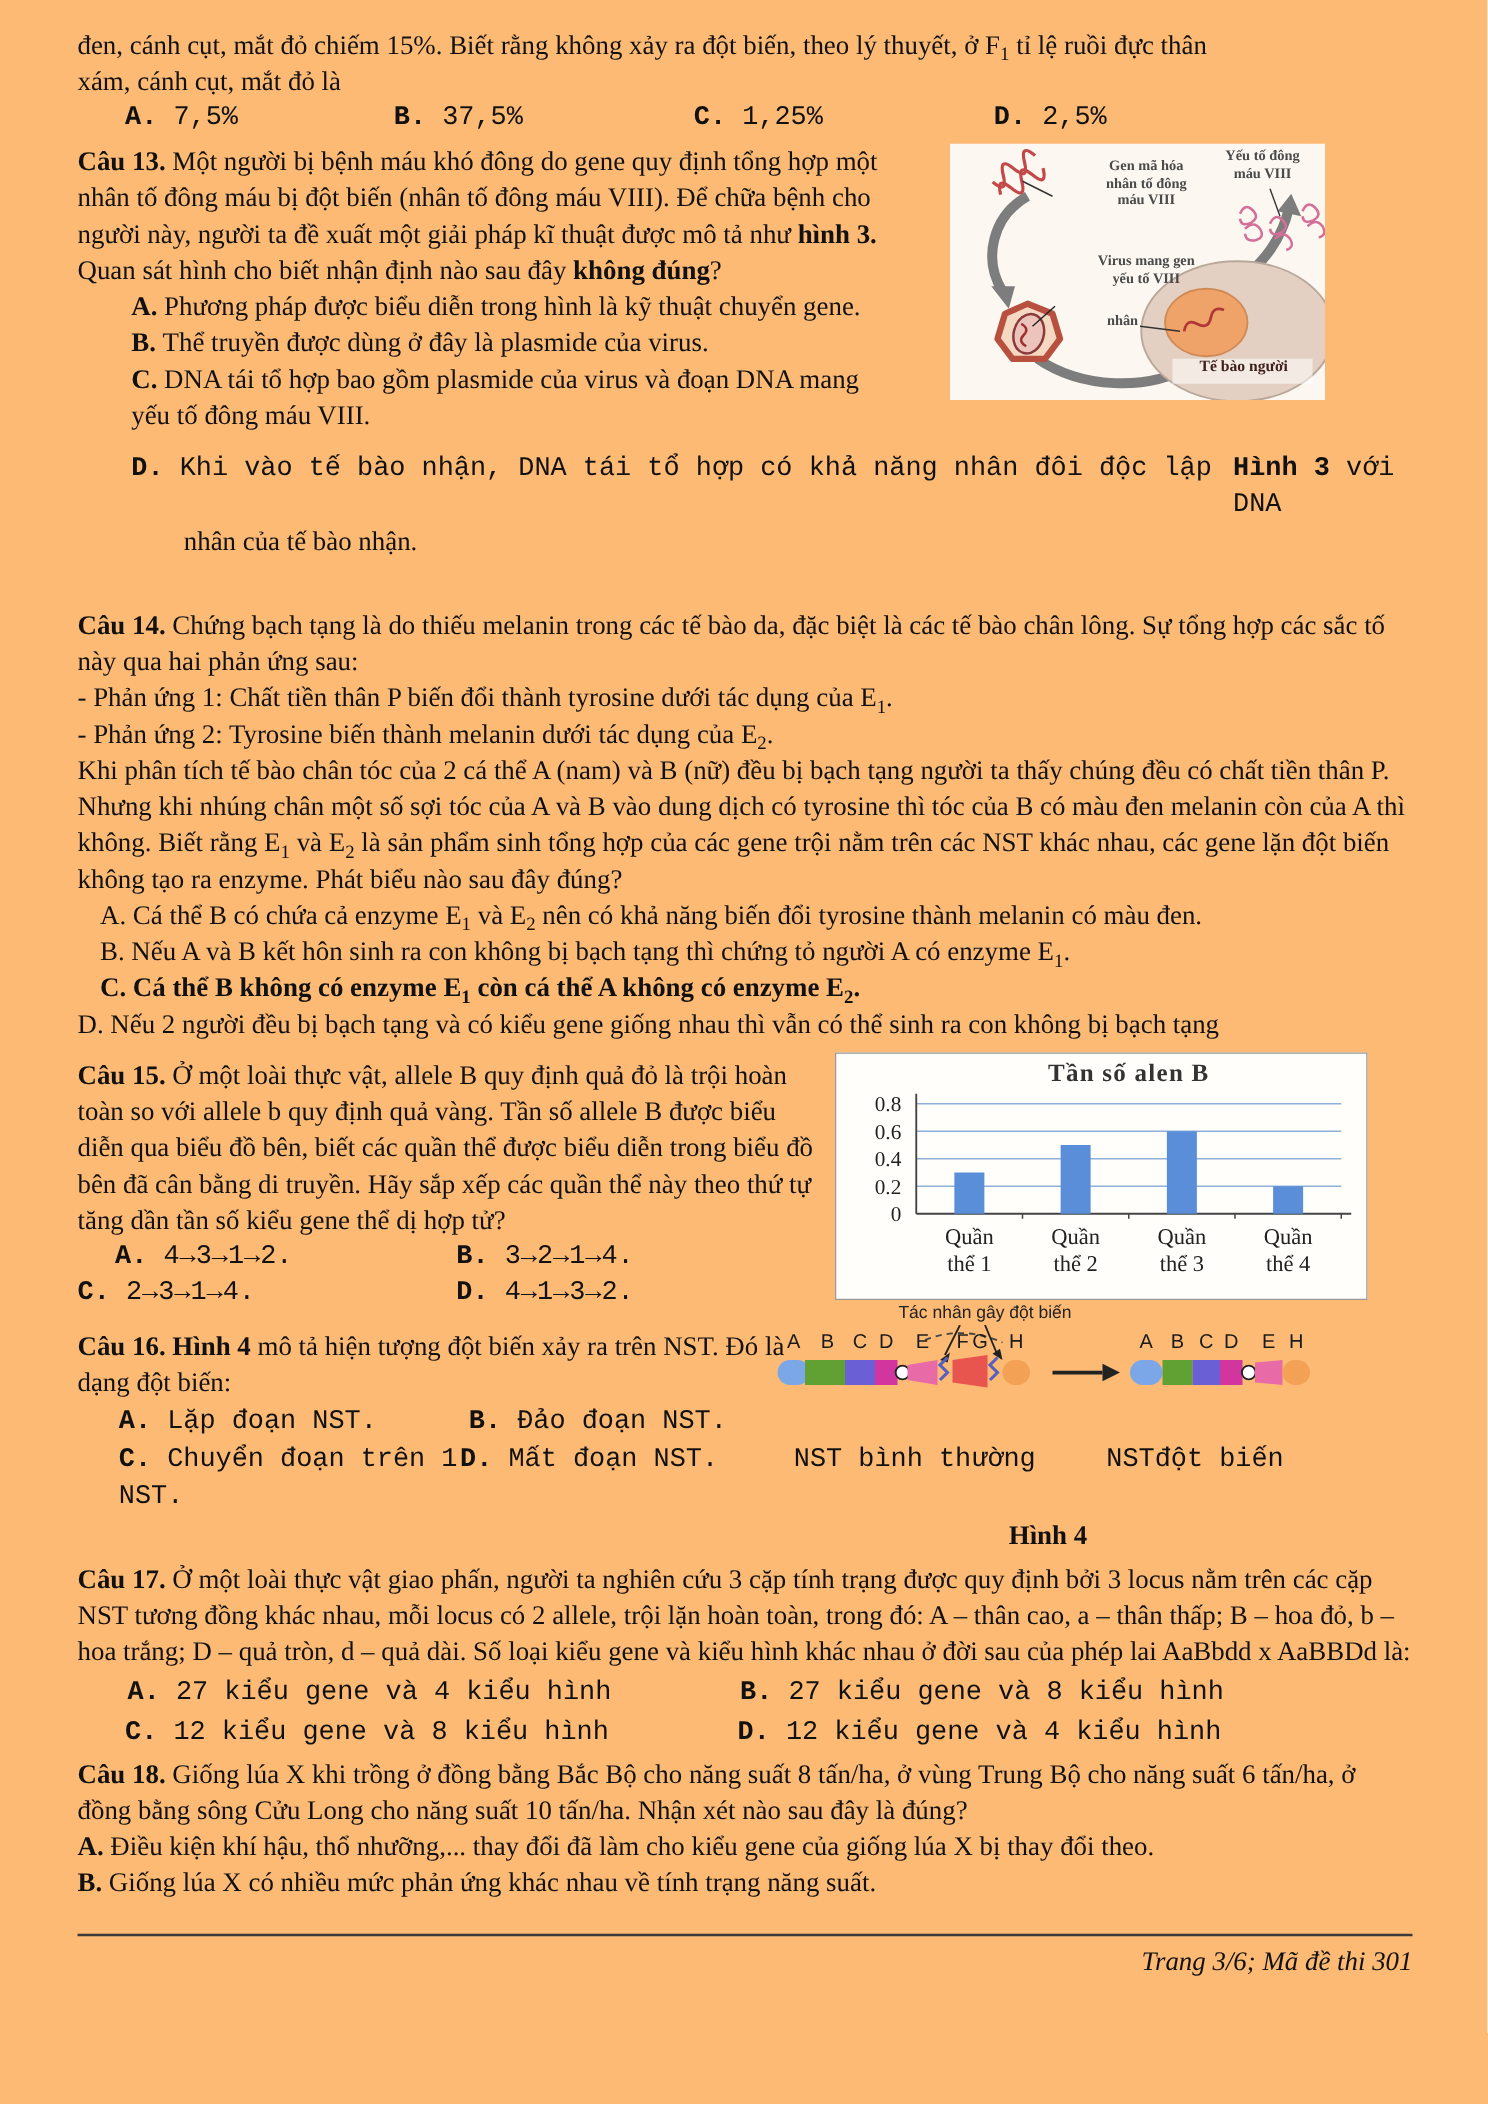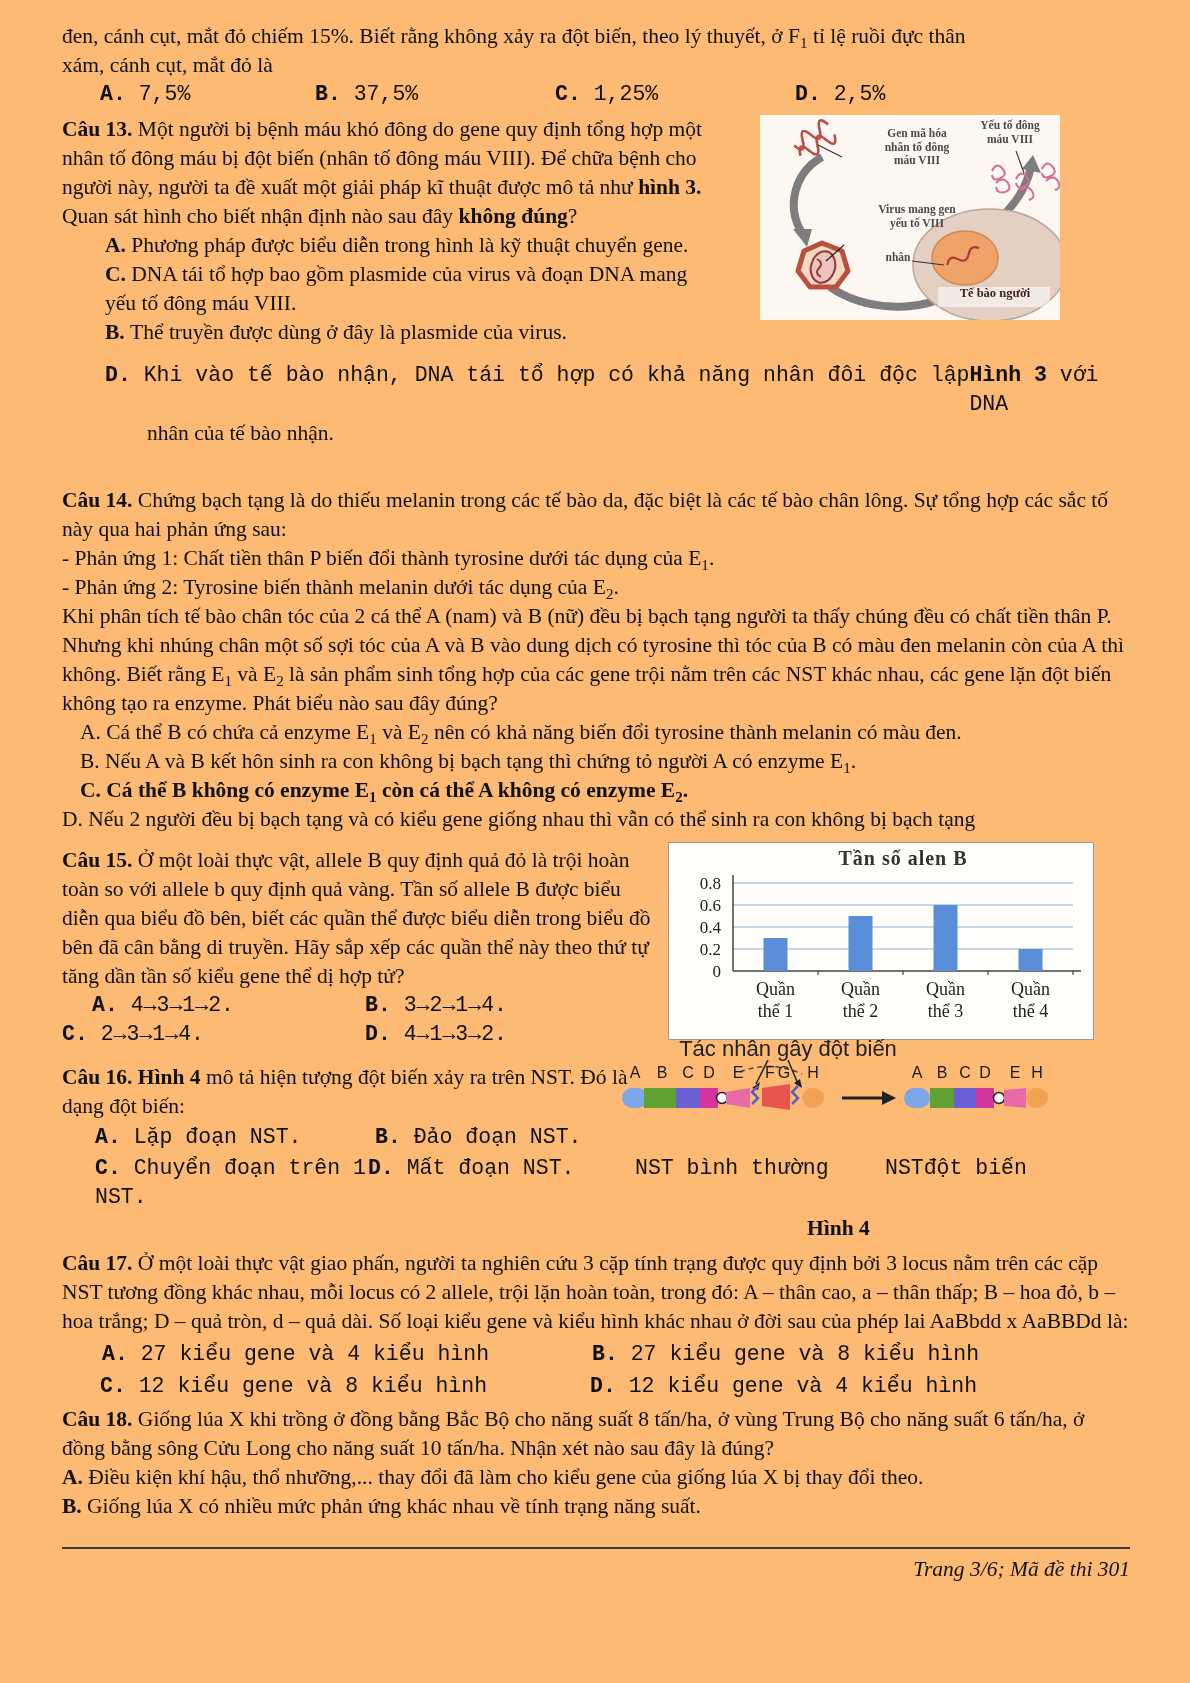--- a/index.html
+++ b/index.html
@@ -17,21 +17,21 @@
   .fig3lbl{position:absolute;font-size:11.5px;line-height:13.5px;color:#4a4a4a;font-weight:600;
     text-align:center;white-space:pre-line;font-family:"Liberation Serif",serif;}
   .fig3cell{font-size:12.5px;color:#40201c;font-weight:bold;}
   .capfig{margin-left:auto;width:260px;}
   
   .sec1516{position:relative;margin-top:12px;min-height:394px;}
   .q15text{max-width:592px;}
   .chartbox{position:absolute;left:606px;top:-4px;width:424px;height:196px;border:1px solid #9a9a9a;background:#fffefb;}
   .fig4wrap{position:absolute;left:556px;top:192px;width:512px;}
   .fig4label{margin-left:30px;width:280px;text-align:center;font-family:"Liberation Sans","DejaVu Sans",sans-serif;
-    font-size:22px;color:#222;line-height:22px;}
+    font-size:14px;color:#222;line-height:22px;}
   .q16block{max-width:600px;}
   .footerline{border-top:2px solid #3a3a3a;margin-top:26px;}
   .footertext{text-align:right;font-style:italic;margin-top:6px;}
 </style>
 </head>
 <body>
 
 <div class="page">
 
   <div>
@@ -93,23 +93,23 @@
 máu VIII</div>
       <div class="fig3lbl" style="left:200px;top:4px;width:100px;">Yếu tố đông
 máu VIII</div>
       <div class="fig3lbl" style="left:92px;top:88px;width:130px;">Virus mang gen
 yếu tố VIII</div>
       <div class="fig3lbl" style="left:118px;top:136px;width:40px;">nhân</div>
       <div class="fig3lbl fig3cell" style="left:176px;top:172px;width:118px;">Tế bào người</div>
     </div>
     <div><span class="b">Câu 13. </span><span>Một người bị bệnh máu khó đông do gene quy định tổng hợp một nhân tố đông máu bị đột biến (nhân tố đông máu VIII). Để chữa bệnh cho người này, người ta đề xuất một giải pháp kĩ thuật được mô tả như </span><span class="b">hình 3.</span><span> Quan sát hình cho biết nhận định nào sau đây </span><span class="b">không đúng</span><span>?</span></div>
     <div class="line" style="padding-left:43px;"><span class="b">A. </span><span>Phương pháp được biểu diễn trong hình là kỹ thuật chuyển gene.</span></div>
+    <div class="line" style="padding-left:43px;"><span class="b">B. </span><span>Thể truyền được dùng ở đây là plasmide của virus.</span></div>
     <div class="line" style="padding-left:43px;"><span class="b">C. </span><span>DNA tái tổ hợp bao gồm plasmide của virus và đoạn DNA mang yếu tố đông máu VIII.</span></div>
-    <div class="line" style="padding-left:43px;"><span class="b">B. </span><span>Thể truyền được dùng ở đây là plasmide của virus.</span></div>
-    <div class="row" style="clear:right;margin-top:14px;">
+    <div class="row" style="clear:right;margin-top:14px;gap:17px;">
       <span class="cell" style="padding-left:43px;"><span class="b">D. </span><span>Khi vào tế bào nhận, DNA tái tổ hợp có khả năng nhân đôi độc lập</span></span>
       <span class="capfig"><span class="b">Hình 3</span><span> với DNA</span></span>
     </div>
     <div class="line" style="padding-left:85px;"><span>nhân của tế bào nhận.</span></div>
   </div>
 
   <div style="margin-top:38px;">
     <div><span class="b">Câu 14. </span><span>Chứng bạch tạng là do thiếu melanin trong các tế bào da, đặc biệt là các tế bào chân lông. Sự tổng hợp các sắc tố này qua hai phản ứng sau:</span></div>
     <div class="line"><span>- Phản ứng 1: Chất tiền thân P biến đổi thành tyrosine dưới tác dụng của E</span><sub>1</sub><span>.</span></div>
     <div class="line"><span>- Phản ứng 2: Tyrosine biến thành melanin dưới tác dụng của E</span><sub>2</sub><span>.</span></div>

